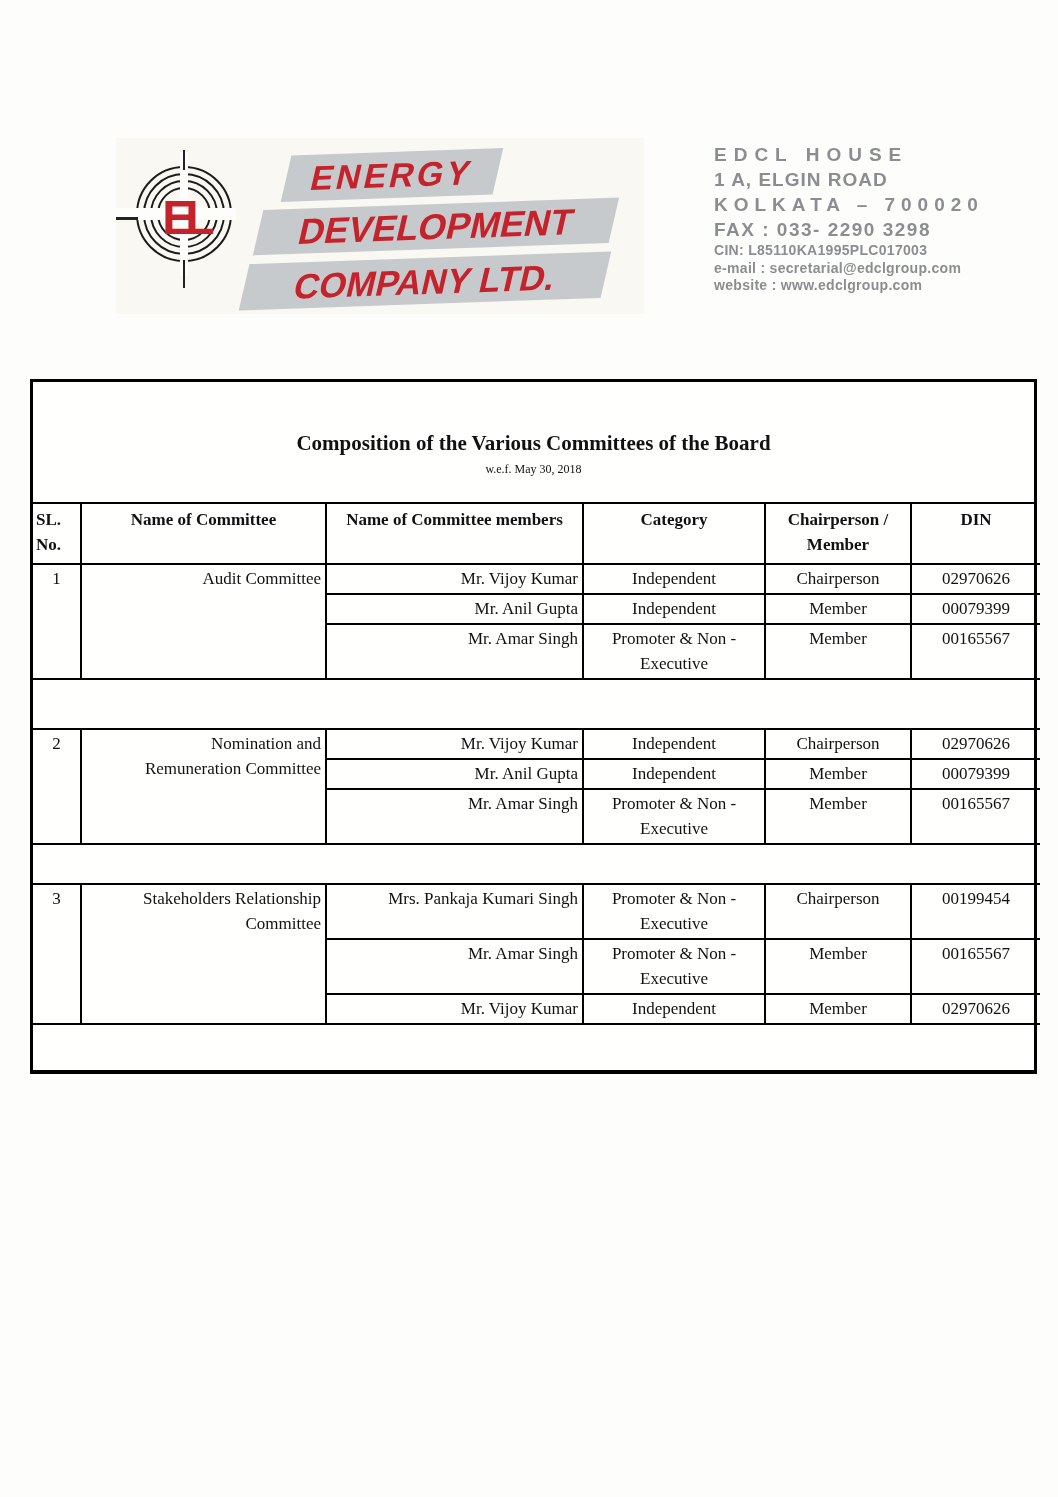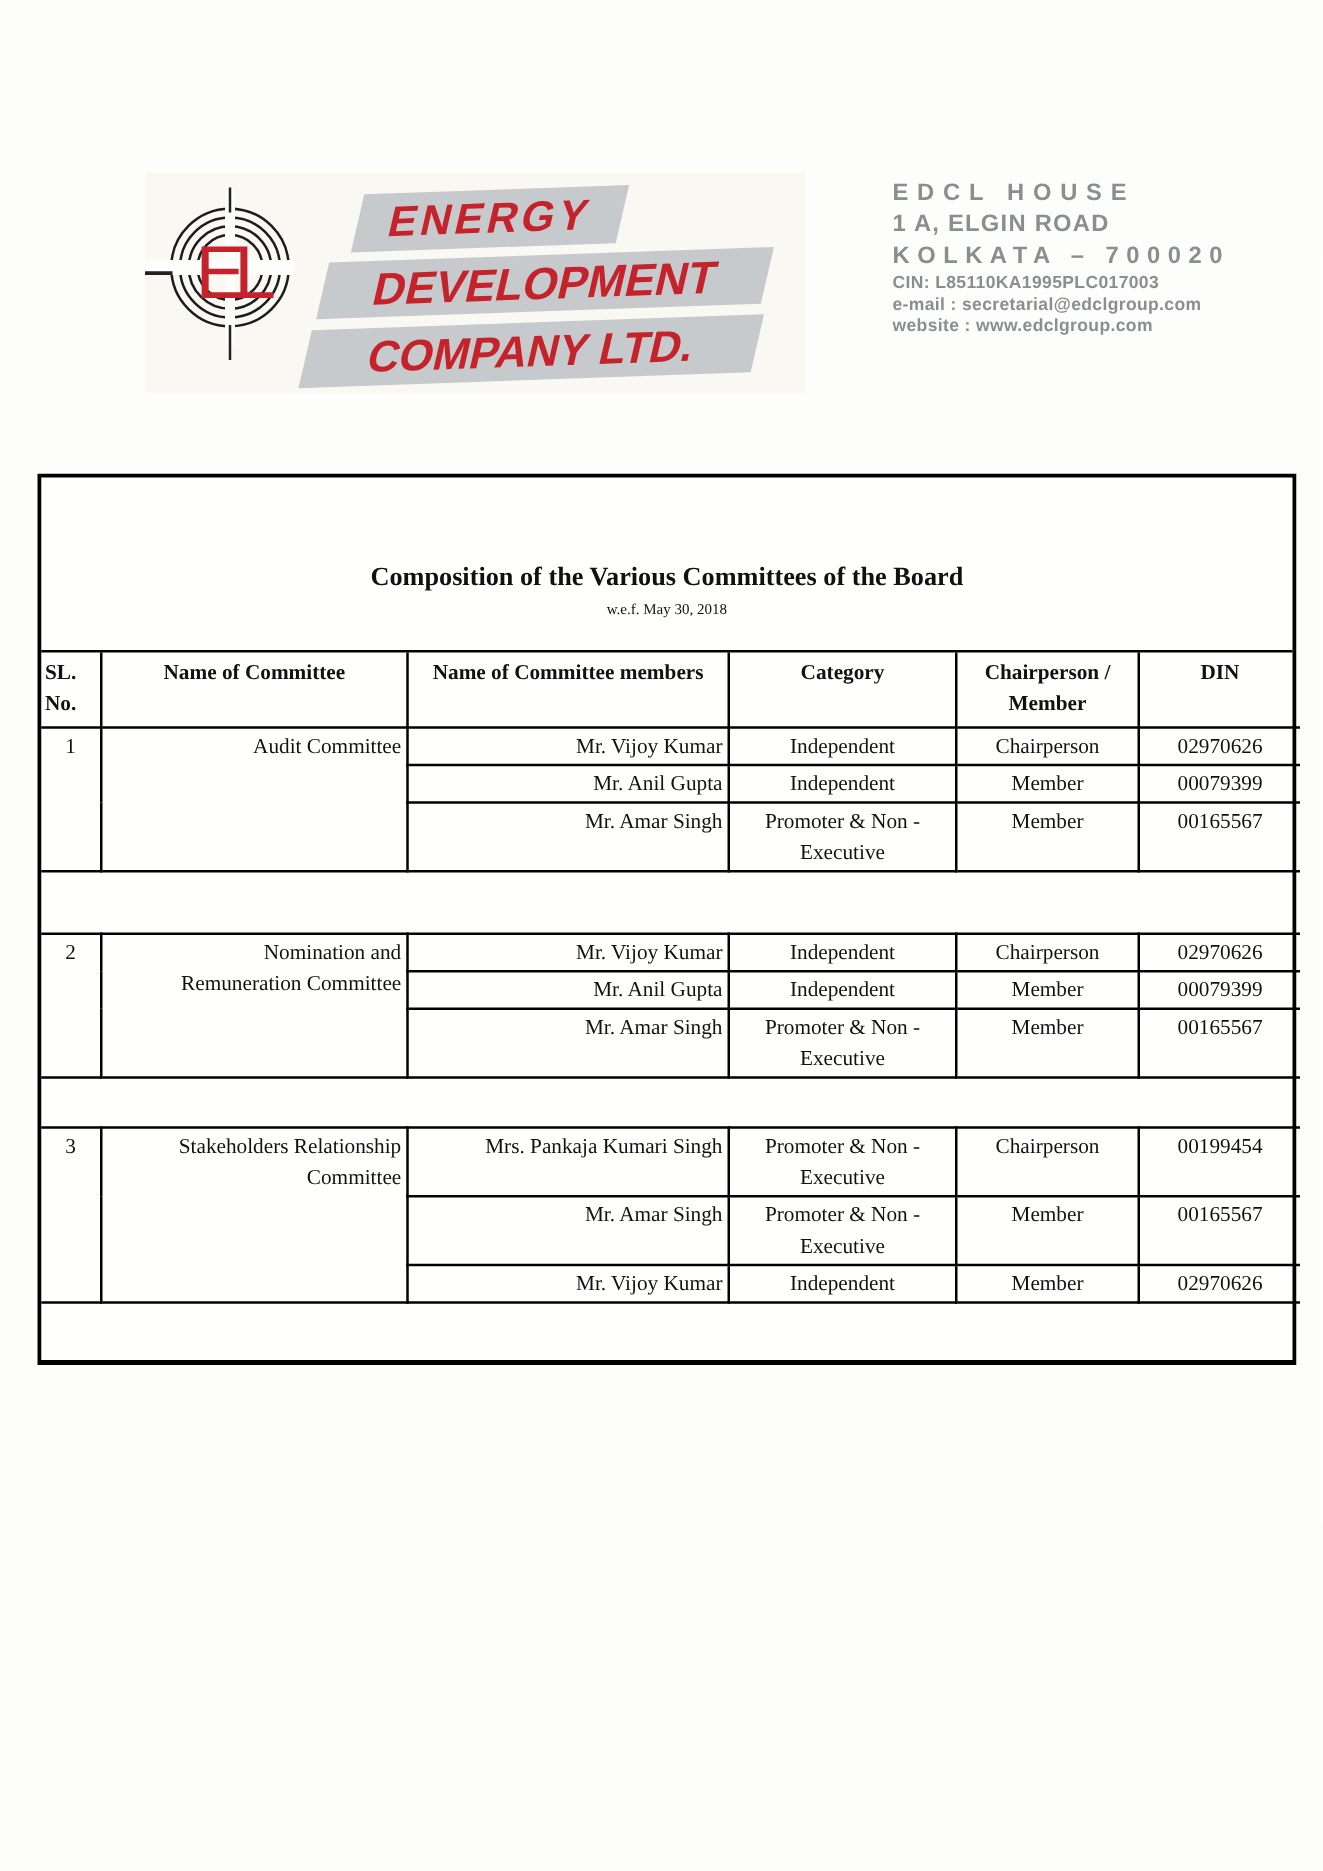--- a/index.html
+++ b/index.html
@@ -24,21 +24,21 @@
   .ring.r1{inset:0;}
   .ring.r2{inset:7px;}
   .ring.r3{inset:14px;}
   .ring.r4{inset:21px;}
   .cross-v{position:absolute;left:calc(50% - 4px);top:-14px;bottom:-14px;width:8px;background:var(--paper);}
   .cross-h{position:absolute;top:calc(50% - 6px);left:-22px;right:-4px;height:12px;background:var(--paper);}
   .axis-v-top{position:absolute;left:calc(50% - 1px);top:-16px;width:2px;height:20px;background:#222;}
   .axis-v-bot{position:absolute;left:calc(50% - 1px);bottom:-26px;width:2px;height:28px;background:#222;}
   .axis-h-left{position:absolute;left:-20px;top:calc(50% + 3px);width:22px;height:3px;background:#222;}
   .monogram{position:absolute;left:50%;top:54%;transform:translate(-50%,-50%);
-    font-family:"Liberation Sans",sans-serif;font-weight:normal;font-size:60px;
+    font-family:"Liberation Sans",sans-serif;font-weight:bold;font-size:48px;
     letter-spacing:-9px;color:var(--logo-red);line-height:1;}
   .banner{position:absolute;background:var(--banner-gray);
     display:flex;align-items:center;justify-content:center;
     transform:rotate(-2deg) skewX(-15deg);}
   .banner span{color:var(--logo-red);font-family:"Liberation Sans",sans-serif;
     font-weight:bold;white-space:nowrap;line-height:1;}
   .banner.b1{left:286px;top:152px;width:212px;height:46px;}
   .banner.b1 span{font-size:34px;letter-spacing:3px;}
   .banner.b2{left:258px;top:204px;width:356px;height:45px;}
   .banner.b2 span{font-size:36px;letter-spacing:0px;}
@@ -51,21 +51,21 @@
   .ls-house{letter-spacing:7px;}
   .ls-road{letter-spacing:1px;}
   .ls-city{letter-spacing:6px;}
   .ls-tel{letter-spacing:1px;}
   .ls-fax{letter-spacing:1.5px;}
   .addr-small{font-size:14px;line-height:17.5px;letter-spacing:.3px;}
 
   
   .board-box{position:absolute;left:30px;top:379px;width:1007px;
     border:3px solid var(--border-black);border-bottom-width:4px;background:#fffffe;}
-  .title-block{text-align:center;padding:66px 10px 20px;border-bottom:2px solid var(--border-black);}
+  .title-block{text-align:center;padding:48px 10px 20px;border-bottom:2px solid var(--border-black);}
   .doc-title{font-weight:bold;font-size:21px;line-height:26px;}
   .doc-subtitle{font-size:12px;line-height:26px;}
   table.committees{width:100%;border-collapse:collapse;border:hidden;table-layout:fixed;}
   table.committees th,table.committees td{
     border:2px solid var(--border-black);vertical-align:top;
     font-size:17px;line-height:25px;white-space:pre-line;overflow:hidden;}
   table.committees th{font-weight:bold;padding:3px 5px;height:60px;text-align:center;}
   table.committees th.col-0{text-align:left;padding-left:3px;}
   table.committees td{padding:1px 4px 2px;}
   td.cell-left{text-align:right;}
@@ -101,20 +101,21 @@
     <span>DEVELOPMENT</span>
   </div>
   <div class="banner b3">
     <span>COMPANY LTD.</span>
   </div>
 
   <div class="address">
     <div class="addr-big ls-house">EDCL HOUSE</div>
     <div class="addr-big ls-road">1 A, ELGIN ROAD</div>
     <div class="addr-big ls-city">KOLKATA – 700020</div>
+    <div class="addr-big ls-fax">FAX : 033- 2290 3298</div>
     <div class="addr-small">CIN: L85110KA1995PLC017003</div>
     <div class="addr-small">e-mail : secretarial@edclgroup.com</div>
     <div class="addr-small">website : www.edclgroup.com</div>
   </div>
 
   <div class="board-box">
     <div class="title-block">
       <div class="doc-title">Composition of the Various Committees of the Board</div>
       <div class="doc-subtitle">w.e.f. May 30, 2018</div>
     </div>

